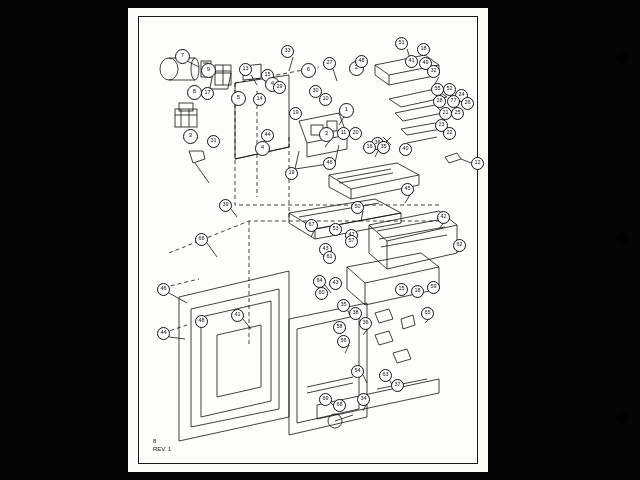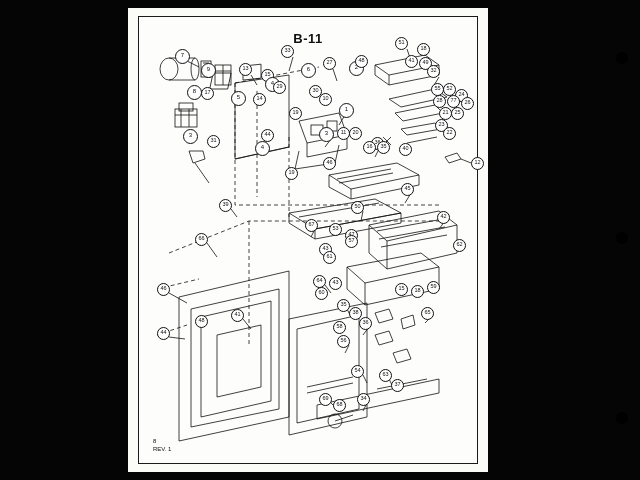--- a/index.html
+++ b/index.html
@@ -34,21 +34,20 @@
   <div class="dark-bot"></div>
 
   <div id="sheet"></div>
 
   <div class="punch p1"></div>
   <div class="punch p2"></div>
   <div class="punch p3"></div>
 
   <div id="frame">
 
-    <div id="title">B-11</div>
 
     <svg class="ink" viewBox="0 0 340 448">
       <g fill="none" stroke="#111" stroke-width="0.8">
 
         <ellipse cx="30" cy="52" rx="9" ry="11"></ellipse>
         <path d="M30 41 L56 41 M30 63 L56 63"></path>
         <ellipse cx="56" cy="52" rx="4" ry="11"></ellipse>
         <rect x="62" y="44" width="10" height="16"></rect>
         <path d="M64 46 L70 46 M64 52 L70 52"></path>
         <rect x="76" y="48" width="16" height="20"></rect>

